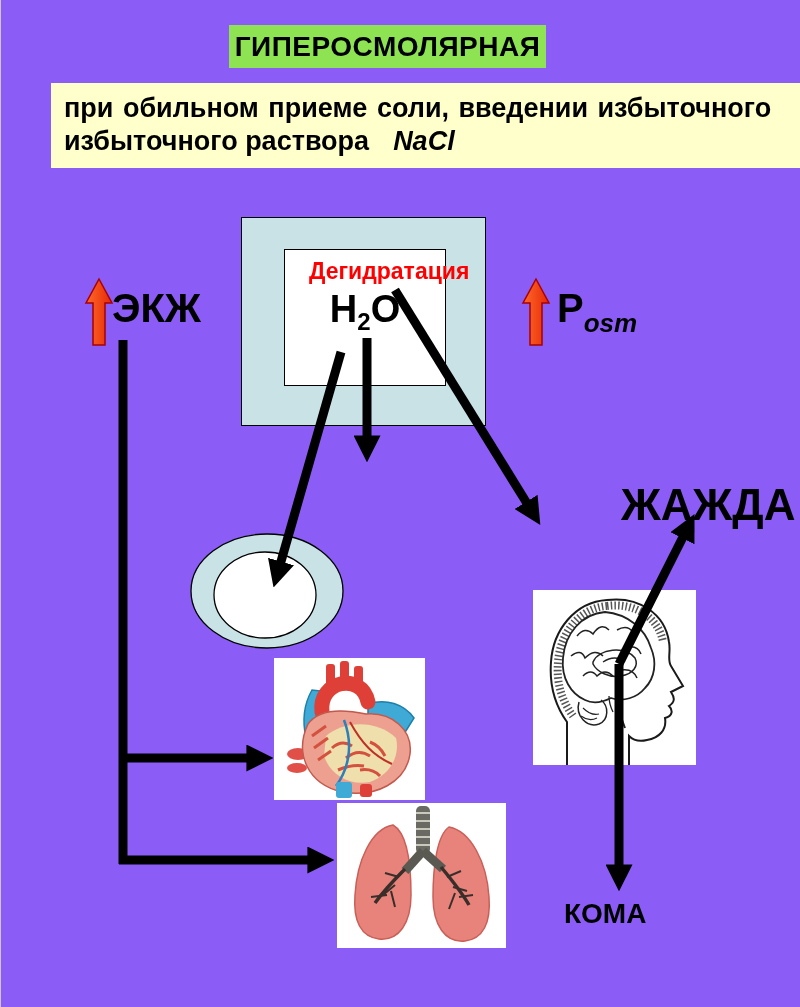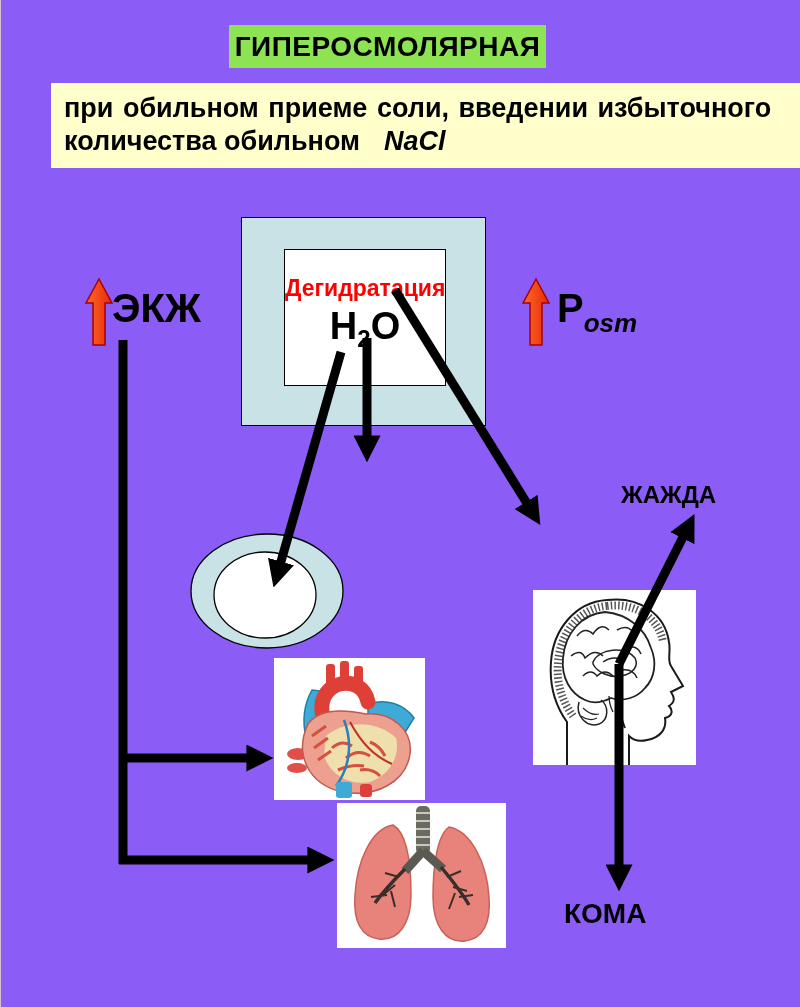--- a/index.html
+++ b/index.html
@@ -22,48 +22,48 @@
   .cause-line1{white-space:nowrap;word-spacing:2px;}
   .nacl{font-style:italic;margin-left:24px;}
   .center-outer{
     position:absolute;left:240px;top:217px;width:243px;height:207px;
     background:#C9E2E6;border:1px solid #000;
   }
   .center-inner{
     position:absolute;left:42px;top:31px;width:160px;height:135px;
     background:#fff;border:1px solid #000;text-align:center;
   }
-  .dehydration{margin-top:25px;font-size:23px;font-weight:bold;color:#FF0000;white-space:nowrap;}
+  .dehydration{margin-top:8px;font-size:23px;font-weight:bold;color:#FF0000;white-space:nowrap;padding-left:24px;}
   .h2o{margin-top:3px;font-size:38px;font-weight:bold;}
   .h2o .sub{font-size:24px;vertical-align:-8px;}
   .big-label{position:absolute;font-weight:bold;font-size:40px;line-height:1;}
   .ekj{left:111px;top:288px;}
   .posm{left:556px;top:288px;}
   .posm .sub{font-size:26px;font-style:italic;vertical-align:-10px;}
-  .thirst{position:absolute;left:620px;top:483px;font-weight:bold;font-size:24px;line-height:1;}
+  .thirst{position:absolute;left:620px;top:483px;font-weight:bold;font-size:44px;line-height:1;}
   .coma{position:absolute;left:563px;top:900px;font-weight:bold;font-size:28px;line-height:1;}
   .img-box{position:absolute;background:#fff;}
   .heart-box{left:273px;top:658px;width:151px;height:142px;}
   .lungs-box{left:336px;top:803px;width:169px;height:145px;}
   .brain-box{left:532px;top:590px;width:163px;height:175px;}
   .img-box svg{display:block;}
   .overlay{position:absolute;left:0;top:0;z-index:5;pointer-events:none;}
 </style>
 </head>
 <body>
 
 <div class="slide">
 
   <div class="title-box">
     <span>ГИПЕРОСМОЛЯРНАЯ</span>
   </div>
 
   <div class="cause-box">
     <span class="cause-line1">при обильном приеме соли, введении избыточного</span><br>
-    <span>количества обильном</span><i class="nacl">NaCl</i>
+    <span>избыточного раствора</span><i class="nacl">NaCl</i>
   </div>
 
   <div class="center-outer">
     <div class="center-inner">
       <div class="dehydration">Дегидратация</div>
       <div class="h2o"><span>H</span><span class="sub">2</span><span>O</span></div>
     </div>
   </div>
 
   <div class="big-label posm"><span>P</span><span class="sub">osm</span></div>

